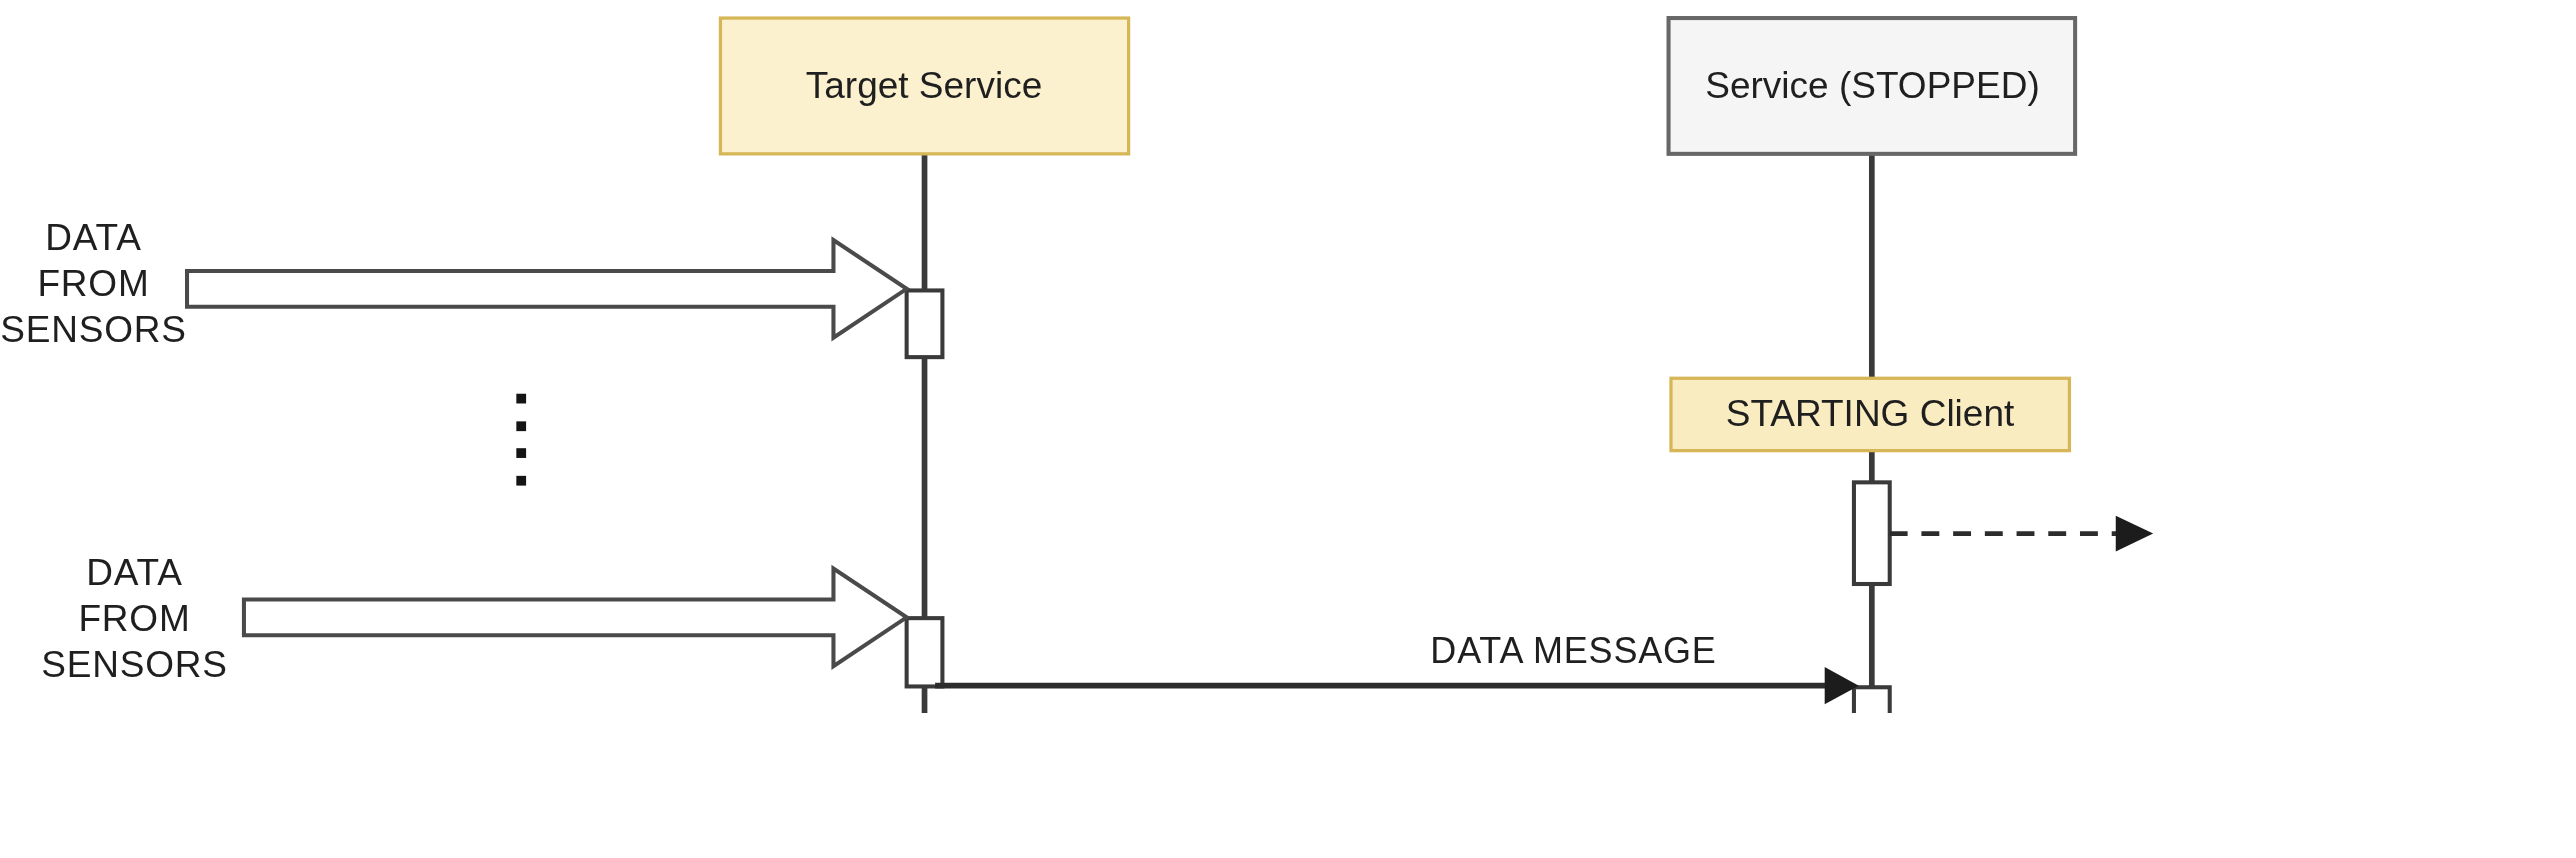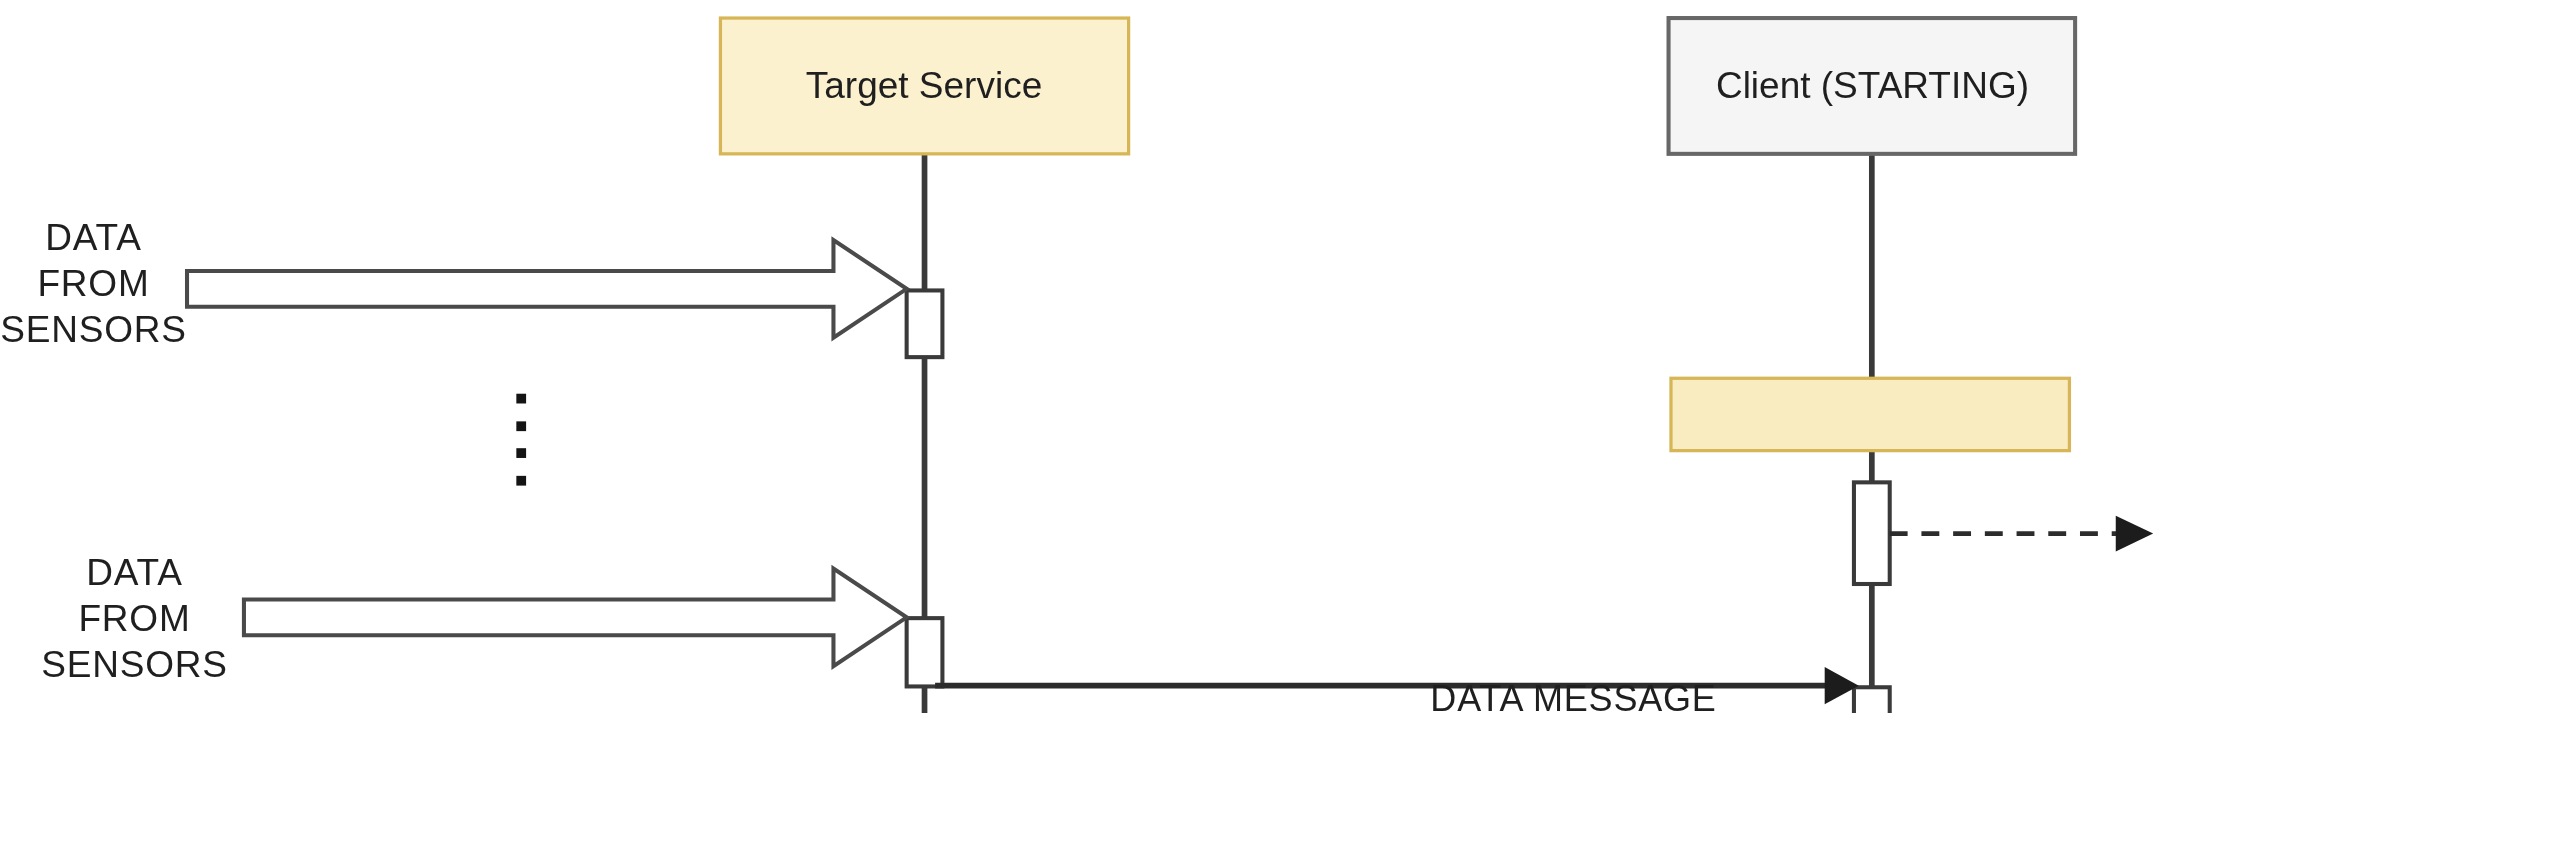--- a/index.html
+++ b/index.html
@@ -108,32 +108,33 @@
     </g>
 
     <g>
       <line class="dash-line" x1="2324" y1="656" x2="2606" y2="656"></line>
       <polygon class="arrow-head" points="2602,634 2648,656 2602,678"></polygon>
     </g>
   </svg>
 
   <div class="label actor-label" style="left:720px; top:18px; width:408px; height:136px;">Target Service</div>
 
-  <div class="label actor-label" style="left:1669px; top:18px; width:407px; height:136px;">Client (STARTING)</div>
+  <div class="label actor-label" style="left:1669px; top:18px; width:407px; height:136px;">Service (STOPPED)</div>
 
+  <div class="label state-label" style="left:1671px; top:378px; width:398px; height:72px;">STARTING Client</div>
 
   <div class="sensor-label" style="left:0px; top:215px; width:187px;">
     <span>DATA</span>
     <span>FROM</span>
     <span>SENSORS</span>
   </div>
 
   <div class="sensor-label" style="left:39px; top:550px; width:191px;">
     <span>DATA</span>
     <span>FROM</span>
     <span>SENSORS</span>
   </div>
 
-  <div class="msg-label" style="left:1411px; top:630px; width:325px;margin-top:48px;">DATA MESSAGE</div>
+  <div class="msg-label" style="left:1411px; top:630px; width:325px;">DATA MESSAGE</div>
 
 
 </div>
 
 
 </body></html>

